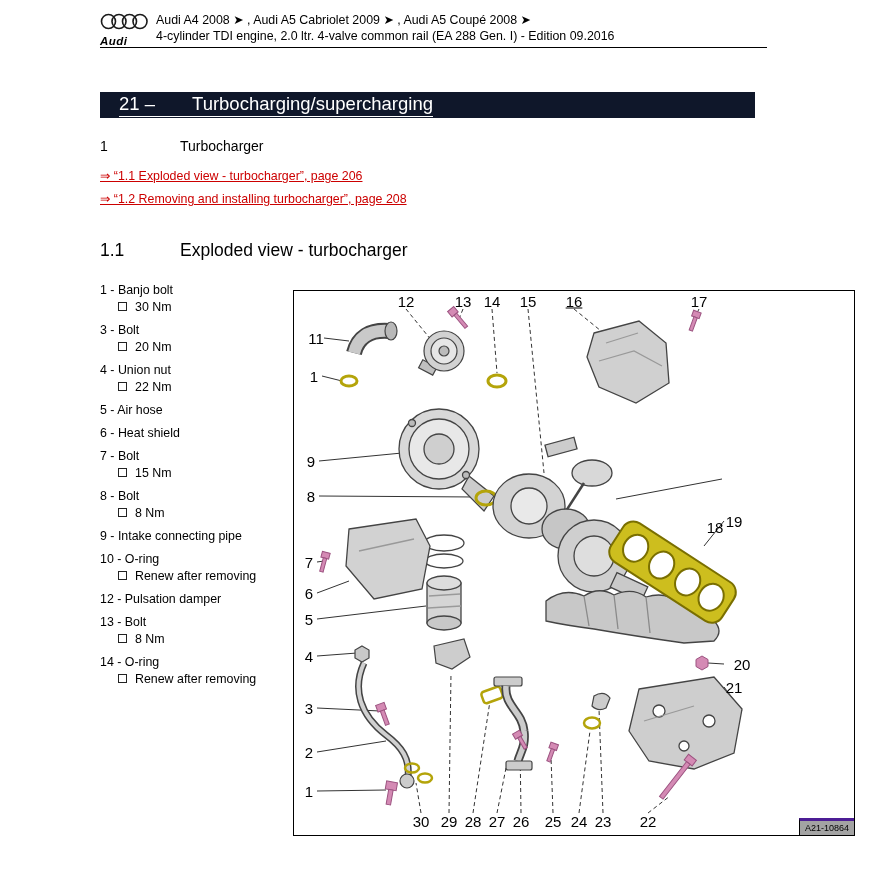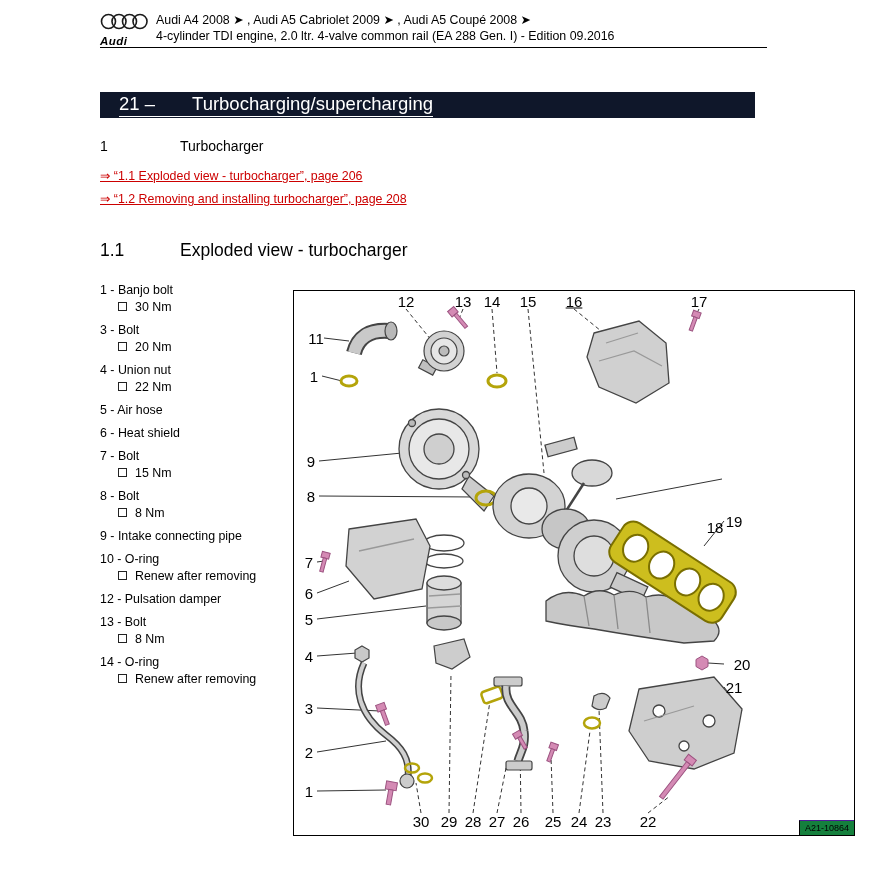--- a/index.html
+++ b/index.html
@@ -36,22 +36,22 @@
   .part-item:first-child .part-label{margin-top:0;}
   .part-note{display:flex;line-height:14px;margin-top:3px;padding-left:17px;}
   .checkbox{flex:0 0 auto;width:7px;height:7px;border:1px solid #222;margin:2px 8px 0 1px;}
 
   
   .diagram{position:absolute;left:293px;top:290px;width:562px;height:546px;border:1px solid #000;
            box-sizing:border-box;background:#fff;}
   .diagram svg{position:absolute;left:0;top:0;}
   .callouts{position:absolute;left:0;top:0;width:560px;height:544px;}
   .callout{position:absolute;transform:translate(-50%,-50%);font-size:15px;}
-  .figure-id{position:absolute;right:0;bottom:0;border-left:1px solid #000;border-top:1px solid #4c1d95;
-             font-size:9px;padding:2px 5px;background:#15803d;}
+  .figure-id{position:absolute;right:0;bottom:0;border-left:1px solid #000;border-top:3px solid #4c1d95;
+             font-size:9px;padding:2px 5px;background:#a3a3a3;}
 </style>
 </head>
 <body>
 
 <div class="page-header">
   <div class="logo-block">
     <svg width="48" height="17" viewBox="0 0 48 17">
       <circle cx="8.5" cy="8.5" r="7" fill="none" stroke="#1a1a1a" stroke-width="1.6"></circle>
       <circle cx="19" cy="8.5" r="7" fill="none" stroke="#1a1a1a" stroke-width="1.6"></circle>
       <circle cx="29.5" cy="8.5" r="7" fill="none" stroke="#1a1a1a" stroke-width="1.6"></circle>

